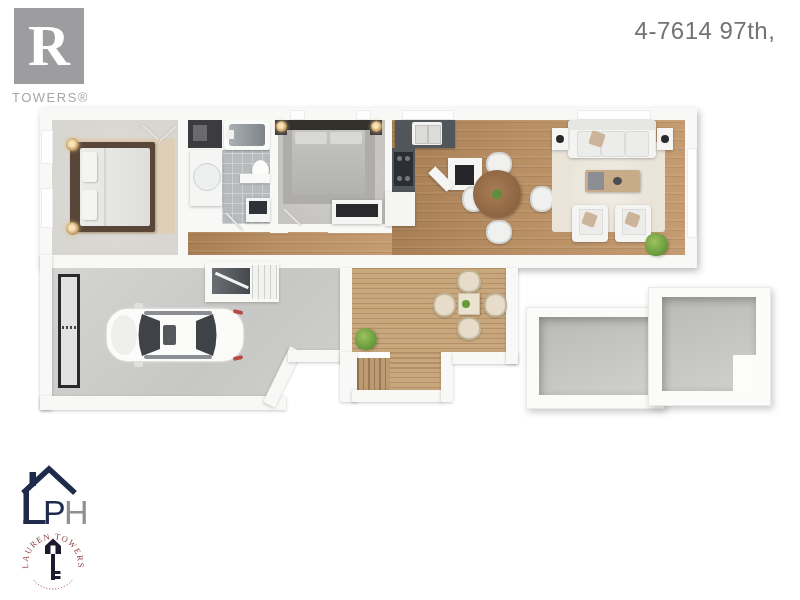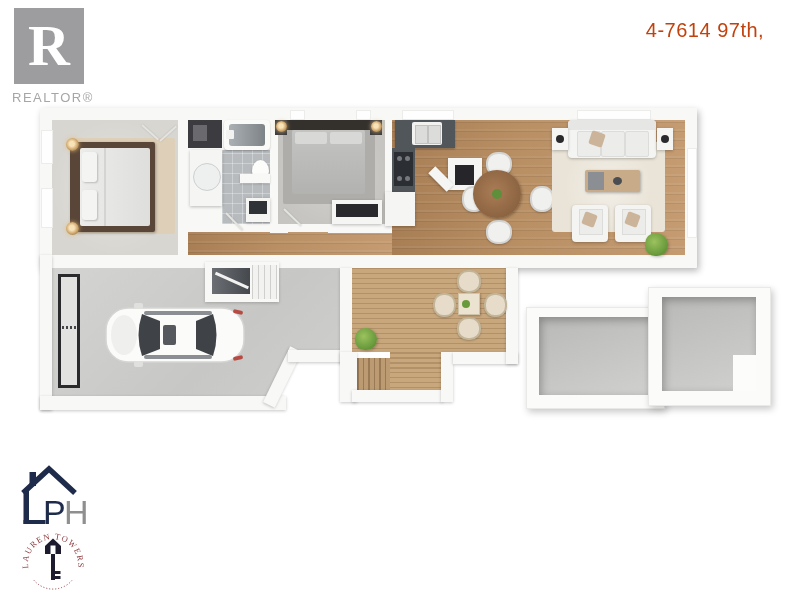--- a/index.html
+++ b/index.html
@@ -19,31 +19,31 @@
   .deckwood{background:#c9a77d;background-image:repeating-linear-gradient(180deg,rgba(96,64,32,.22) 0 1.5px,transparent 1.5px 5px);}
   .deckstairs{background:#bd9b72;background-image:repeating-linear-gradient(90deg,rgba(80,52,26,.32) 0 1.5px,transparent 1.5px 5.5px);}
   .concrete{background:linear-gradient(135deg,#d4d4d2,#c7c7c5 60%,#cfcfcd);}
   .window{background:#fefefe;border:1px solid #ececea;}
   .doorline{height:2px;background:#e3e3df;box-shadow:0 0 2px rgba(0,0,0,.15);transform-origin:left center;}
   .lamp{border-radius:50%;background:radial-gradient(circle at 45% 45%,#f8e2b8 25%,#d0a96e 55%,#6b5334 100%);box-shadow:0 0 4px rgba(230,190,120,.8);}
   .chair{background:#e6dcc9;border:2px solid #c2b598;border-radius:45%;box-shadow:0 1px 2px rgba(0,0,0,.2);}
   .plant{background:radial-gradient(circle at 40% 38%,#9cc25e,#689a3c 65%,#4d7c2d);border-radius:48% 55% 50% 46%;box-shadow:1px 1px 3px rgba(0,0,0,.25);}
   .whitebox{background:#fbfbfa;border:1px solid #e9e9e7;box-shadow:2px 3px 7px rgba(0,0,0,.22);}
   .boxfloor{background:linear-gradient(160deg,#b9b9b7,#d0d0ce);box-shadow:inset 2px 3px 8px rgba(0,0,0,.28);}
-  .addr{font-size:20px;line-height:33px;color:#c2410c;font-weight:500;letter-spacing:.5px;text-align:center;}
+  .addr{font-size:24px;line-height:33px;color:#737373;font-weight:500;letter-spacing:.5px;text-align:center;}
   .furn{position:absolute;background:#f5f5f3;box-shadow:0 1px 3px rgba(0,0,0,.25);}
 </style>
 </head>
 <body>
 
 <div class="a" style="left:12px;top:8px;width:95px;height:95px;">
   <div class="a" style="left:2px;top:0;width:70px;height:76px;background:#9d9da0;display:flex;align-items:center;justify-content:center;">
     <span style="color:#ffffff;font-size:58px;font-weight:bold;font-family:'Liberation Serif',serif;line-height:1;">R</span>
   </div>
-  <div class="a" style="left:0;top:82px;width:95px;font-size:13px;letter-spacing:1.5px;color:#a6a6a6;">REALTOR®</div>
+  <div class="a" style="left:0;top:82px;width:95px;font-size:13px;letter-spacing:1.5px;color:#a6a6a6;">TOWERS®</div>
 </div>
 
 <div class="a" style="left:620px;top:14px;width:170px;">
   <div class="addr">4-7614 97th,</div>
 </div>
 
 <div id="plan-upper" class="a">
 
   <div class="a carpet1" style="left:12px;top:12px;width:126px;height:135px;"></div>
   <div class="a window" style="left:1px;top:22px;width:10px;height:32px;"></div>

